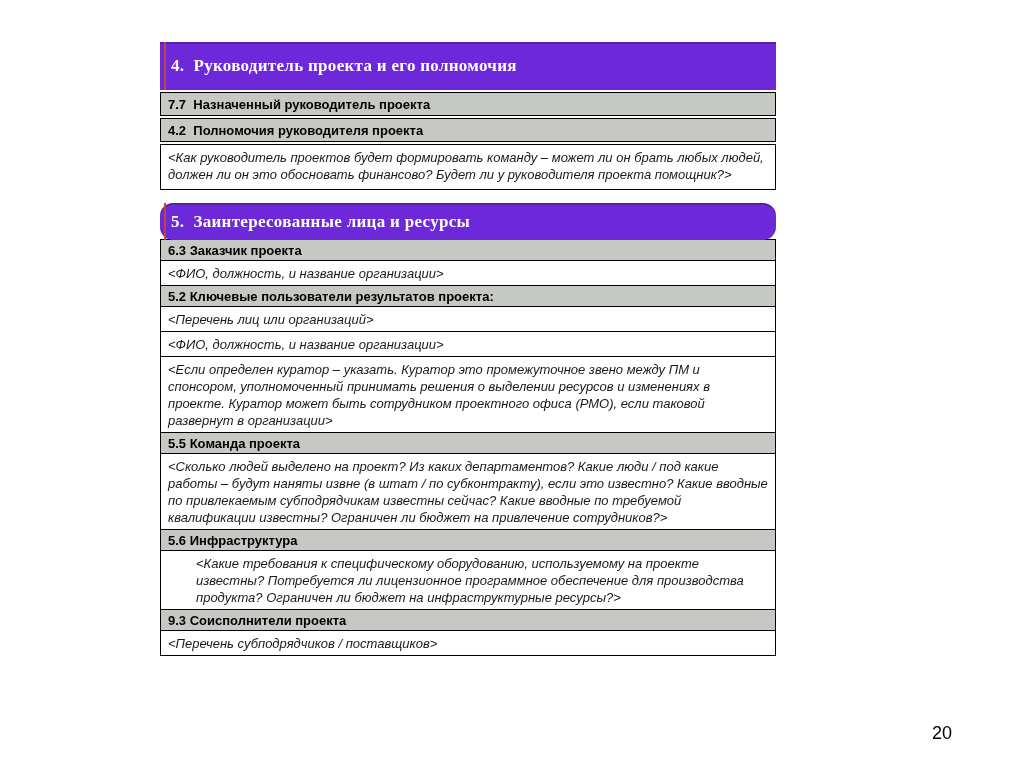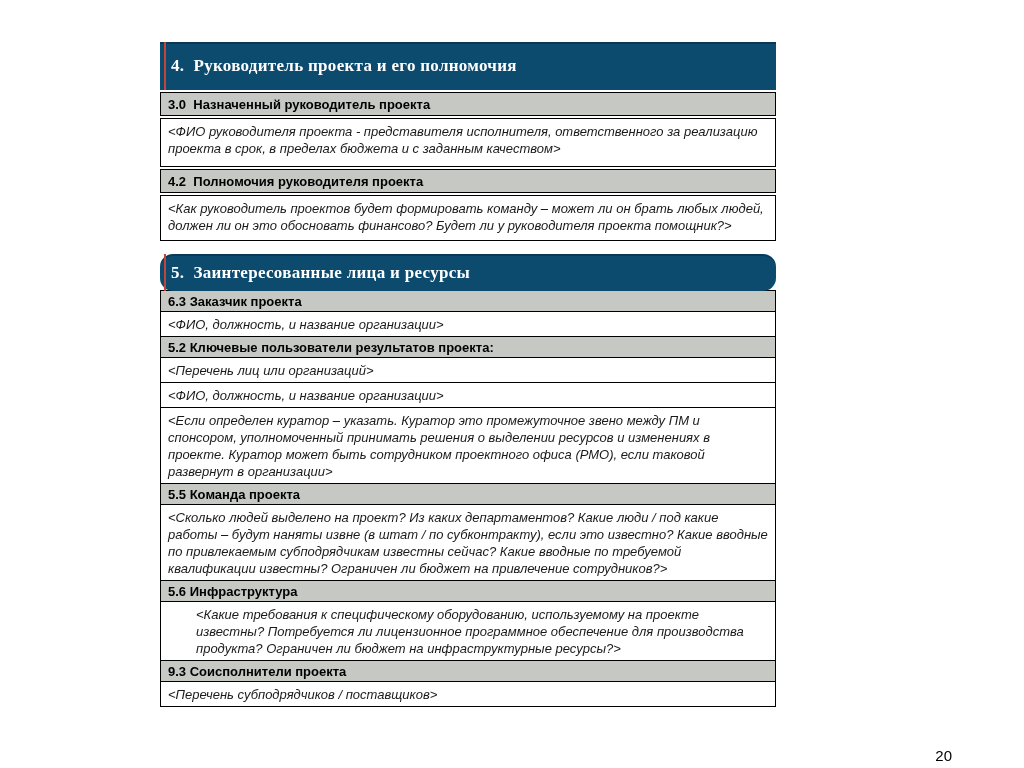--- a/index.html
+++ b/index.html
@@ -4,21 +4,21 @@
 <style>
   html,body { margin:0; padding:0; background:#ffffff; }
   .slide {
     position:relative; width:1024px; height:768px; background:#ffffff;
     font-family:"Liberation Sans", sans-serif; overflow:hidden;
   }
   .content { position:absolute; left:160px; top:42px; width:616px; }
 
   .tbl { width:100%; }
   .tbl-header {
-    position:relative; background:#0c4a6e; color:#ffffff;
+    position:relative; background:#6d28d9; color:#ffffff;
     font-family:"Liberation Serif", serif; font-weight:bold;
     display:flex; align-items:center; box-sizing:border-box;
     padding-left:11px; font-size:17px; letter-spacing:0.3px;
     white-space:pre-wrap;
     box-shadow: inset 0 2px 0 rgba(0,0,0,0.22);
   }
   .tbl-header::before {
     content:""; position:absolute; left:4px; top:0; bottom:0; width:2px;
     background:#C0453A;
   }
@@ -46,33 +46,32 @@
   .t2 { margin-top:13px; }
   .t2 > div + div { margin-top:-1px; }
   .t2 .section-row { height:22px; }
   .t2 .body-row { min-height:23px; }
   .t2 .body-4l { min-height:63px; }
   .t2 .body-4l2 { min-height:64px; }
   .t2 .body-3l { min-height:50px;padding-left:35px; }
 
   .page-number {
     position:absolute; right:72px; top:723px; color:#000000;
-    font-size:15px; font-family:"Liberation Sans", sans-serif;margin-top:24px;
+    font-size:18px; font-family:"Liberation Sans", sans-serif;
   }
 </style>
 </head>
 <body>
 
 <div class="slide">
   <div class="content">
 
     <div class="tbl t1">
       <div class="tbl-header">4.  Руководитель проекта и его полномочия</div>
-      <div class="section-row">3.0  Назначенный руководитель проекта</div>
-      <div class="body-row body-a">&lt;ФИО руководителя проекта - представителя исполнителя, ответственного за реализацию проекта в срок, в пределах бюджета и с заданным качеством&gt;</div>
+      <div class="section-row">7.7  Назначенный руководитель проекта</div>
       <div class="section-row">4.2  Полномочия руководителя проекта</div>
       <div class="body-row body-b">&lt;Как руководитель проектов будет формировать команду – может ли он брать любых людей, должен ли он это обосновать финансово? Будет ли у руководителя проекта помощник?&gt;</div>
     </div>
 
     <div class="tbl t2">
       <div class="tbl-header">5.  Заинтересованные лица и ресурсы</div>
       <div class="section-row">6.3 Заказчик проекта</div>
       <div class="body-row">&lt;ФИО, должность, и название организации&gt;</div>
       <div class="section-row">5.2 Ключевые пользователи результатов проекта:</div>
       <div class="body-row">&lt;Перечень лиц или организаций&gt;</div>

